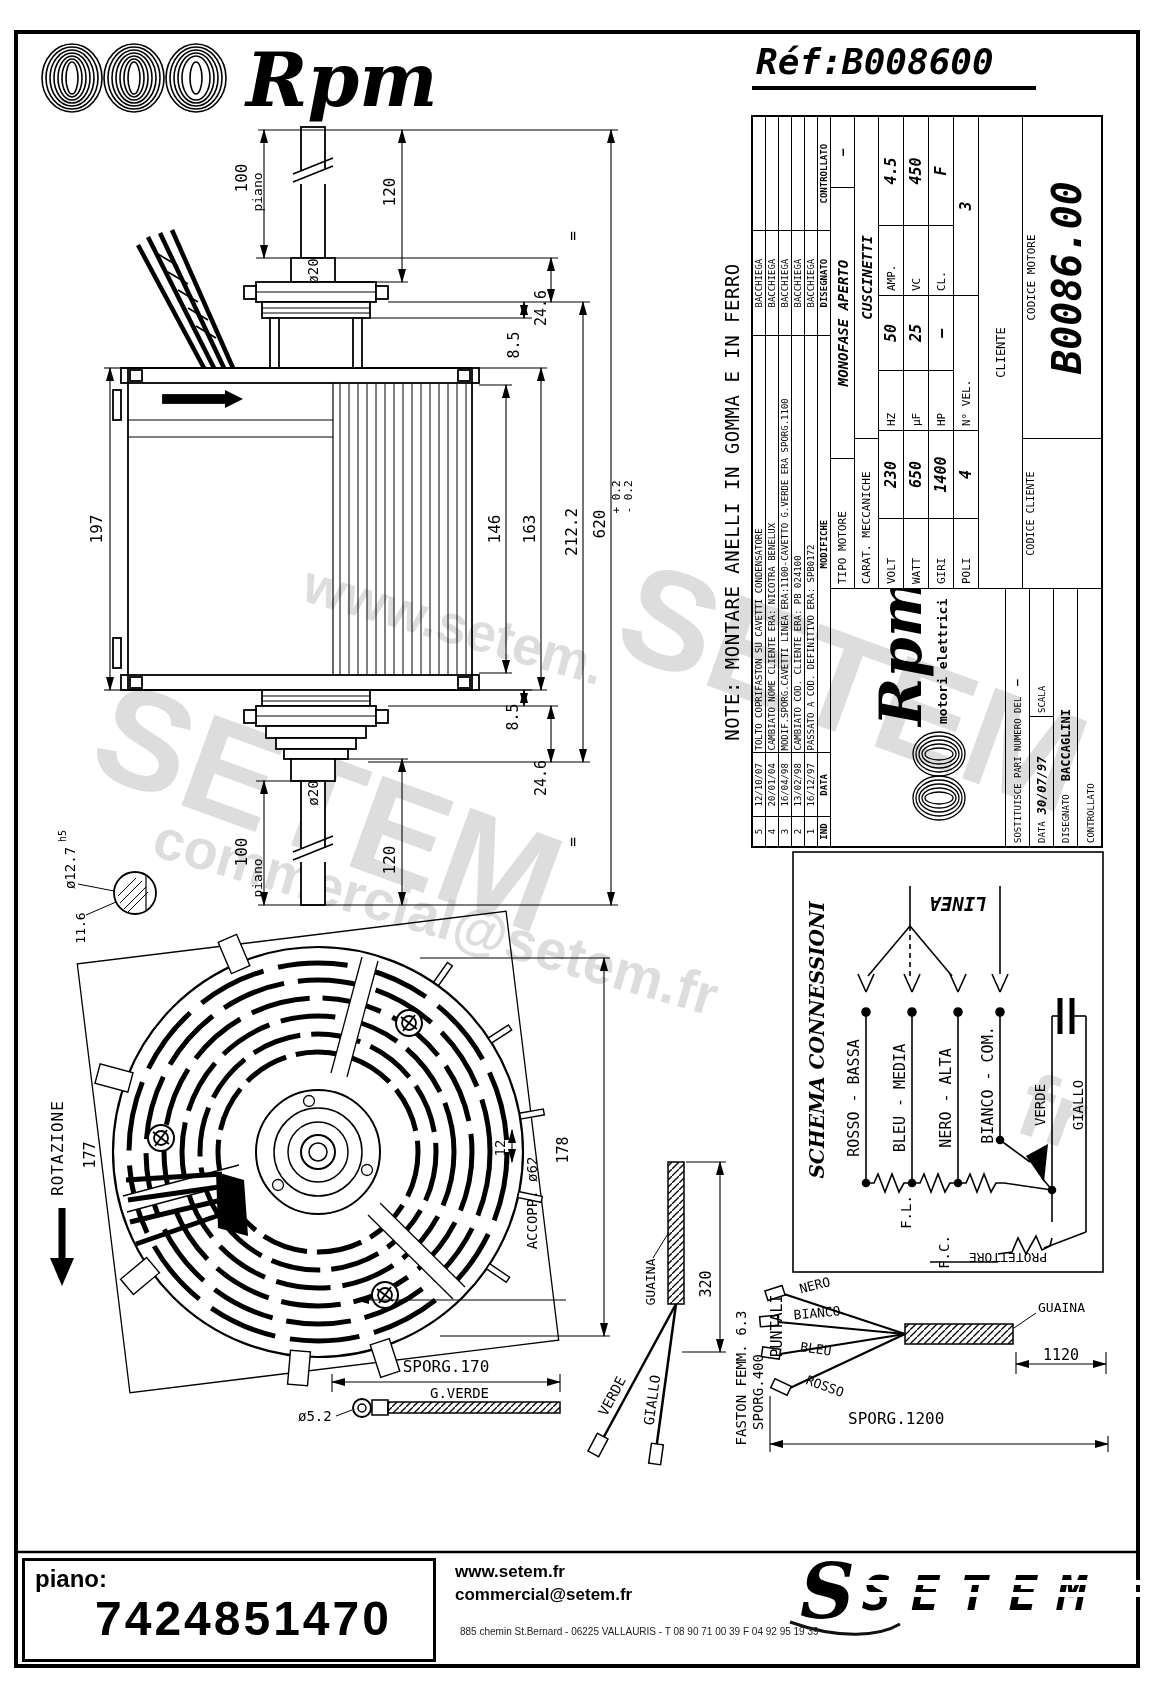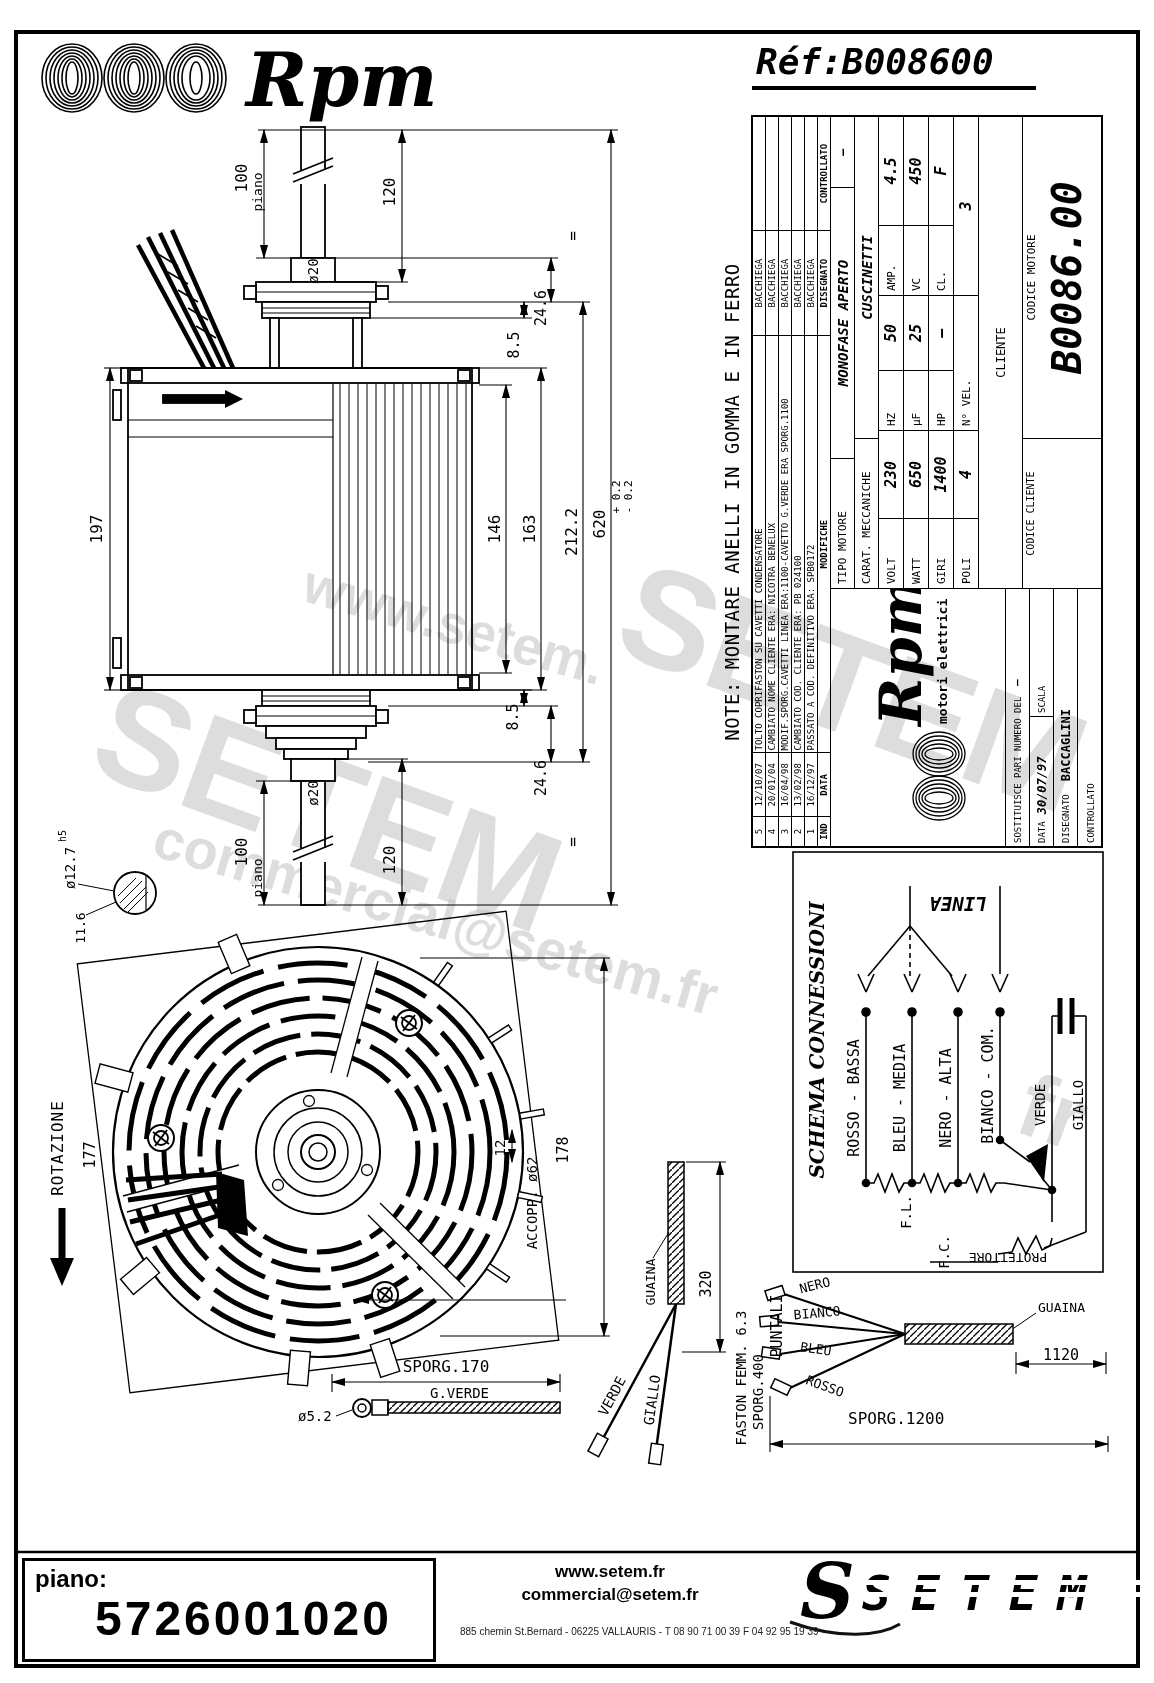--- a/index.html
+++ b/index.html
@@ -38,21 +38,21 @@
   .spec-val{font-size:15px;font-style:italic;font-weight:bold;justify-content:center;}
   .big-ital{font-size:14px;font-style:italic;font-weight:bold;}
   .codice-cell{flex-direction:column;justify-content:flex-start;}
   
   .codebox{position:absolute;left:22px;top:1558px;width:408px;height:98px;
     border:3px solid #000;}
   .codebox .klabel{position:absolute;left:10px;top:4px;font-family:"Liberation Sans",sans-serif;
     font-weight:bold;font-size:24px;}
   .codebox .knum{position:absolute;left:70px;top:30px;font-family:"Liberation Sans",sans-serif;
     font-weight:bold;font-size:48px;letter-spacing:3px;}
-  .weblinks{position:absolute;left:455px;top:1560px;width:310px;text-align:center;
+  .weblinks{position:absolute;left:455px;top:1560px;width:310px;
     font-family:"Liberation Sans",sans-serif;font-weight:bold;font-size:17px;line-height:23px;}
   .address{position:absolute;left:460px;top:1626px;width:690px;
     font-family:"Liberation Sans",sans-serif;font-size:10px;color:#222;}
 </style>
 </head>
 <body>
 
 <div id="page">
 
 <svg width="1154" height="1683" viewBox="0 0 1154 1683">
@@ -659,21 +659,21 @@
           <span style="font-size:11px;">CODICE MOTORE</span>
           <span style="font-size:40px;font-style:italic;font-weight:bold;line-height:58px;">B0086.00</span>
         </div>
       </div>
     </div>
   </div>
 </div>
 
 <div class="codebox">
   <span class="klabel">piano:</span>
-  <span class="knum">5726001020</span>
+  <span class="knum">7424851470</span>
 </div>
 <div class="weblinks">
   <div>www.setem.fr</div>
   <div>commercial@setem.fr</div>
 </div>
 <div class="address">885 chemin St.Bernard  -  06225 VALLAURIS  -  T 08 90 71 00 39  F 04 92 95 19 39</div>
 
 </div>
 
 </body></html>

